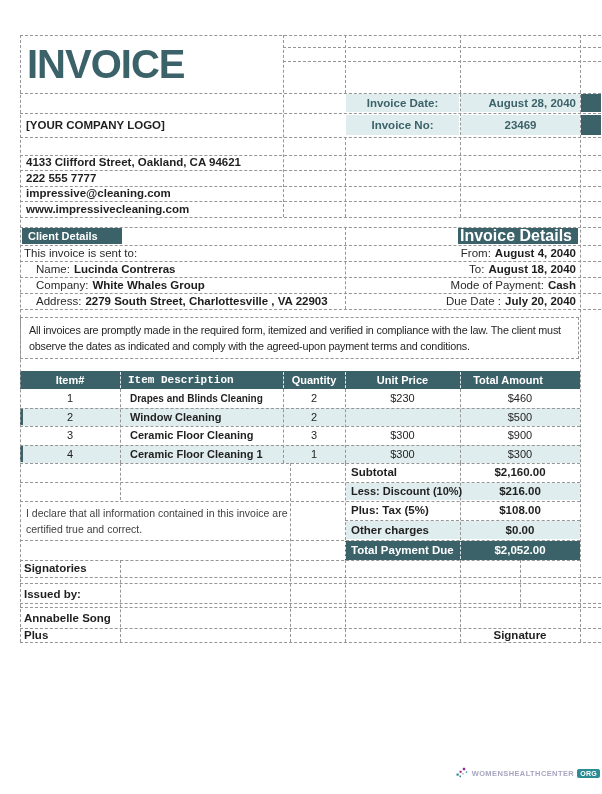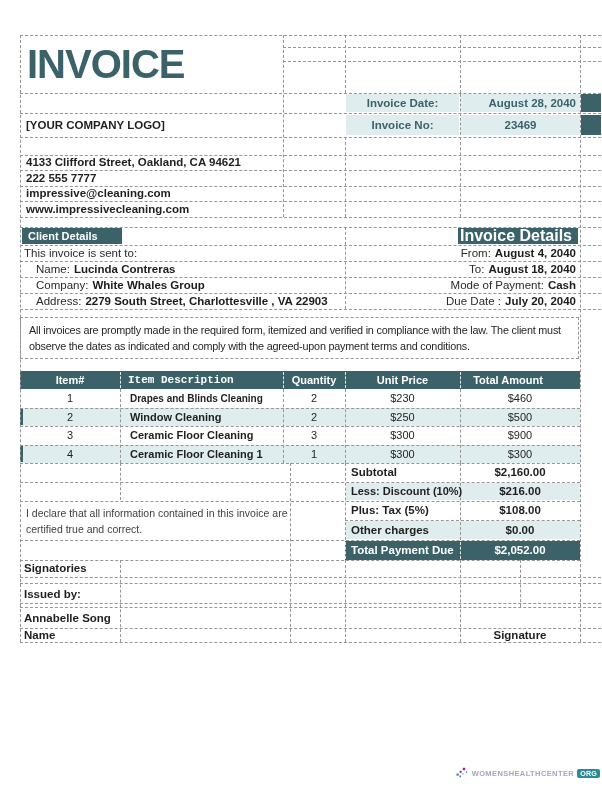--- a/index.html
+++ b/index.html
@@ -172,21 +172,20 @@
 
   <div class="t plain ctr" style="left:20px;top:389px;width:100px;line-height:19px;font-size:11px;">1</div>
   <div class="t" style="left:130px;top:389px;line-height:19px;font-size:10px;">Drapes and Blinds Cleaning</div>
   <div class="t plain ctr" style="left:283px;top:389px;width:62px;line-height:19px;font-size:11px;">2</div>
   <div class="t plain ctr" style="left:345px;top:389px;width:115px;line-height:19px;font-size:11px;">$230</div>
   <div class="t plain ctr" style="left:460px;top:389px;width:120px;line-height:19px;font-size:11px;">$460</div>
 
   <div class="t plain ctr" style="left:20px;top:408px;width:100px;line-height:18px;font-size:11px;">2</div>
   <div class="t" style="left:130px;top:408px;line-height:18px;font-size:11px;">Window Cleaning</div>
   <div class="t plain ctr" style="left:283px;top:408px;width:62px;line-height:18px;font-size:11px;">2</div>
-  <div class="t plain ctr" style="left:345px;top:408px;width:115px;line-height:18px;font-size:11px;">$250</div>
   <div class="t plain ctr" style="left:460px;top:408px;width:120px;line-height:18px;font-size:11px;">$500</div>
 
   <div class="t plain ctr" style="left:20px;top:426px;width:100px;line-height:19px;font-size:11px;">3</div>
   <div class="t" style="left:130px;top:426px;line-height:19px;font-size:11px;">Ceramic Floor Cleaning</div>
   <div class="t plain ctr" style="left:283px;top:426px;width:62px;line-height:19px;font-size:11px;">3</div>
   <div class="t plain ctr" style="left:345px;top:426px;width:115px;line-height:19px;font-size:11px;">$300</div>
   <div class="t plain ctr" style="left:460px;top:426px;width:120px;line-height:19px;font-size:11px;">$900</div>
 
   <div class="t plain ctr" style="left:20px;top:445px;width:100px;line-height:18px;font-size:11px;">4</div>
   <div class="t" style="left:130px;top:445px;line-height:18px;font-size:11px;">Ceramic Floor Cleaning 1</div>
@@ -203,21 +202,21 @@
   <div class="t" style="left:351px;top:520px;line-height:20px;">Other charges</div>
   <div class="t ctr" style="left:460px;top:520px;width:120px;line-height:20px;">$0.00</div>
   <div class="t white" style="left:351px;top:540px;line-height:20px;">Total Payment Due</div>
   <div class="t white ctr" style="left:460px;top:540px;width:120px;line-height:20px;">$2,052.00</div>
 
   <div class="decl">I declare that all information contained in this invoice are certified true and correct.</div>
 
   <div class="t" style="left:24px;top:560px;line-height:17px;">Signatories</div>
   <div class="t" style="left:24px;top:586px;line-height:17px;">Issued by:</div>
   <div class="t" style="left:24px;top:608px;line-height:20px;">Annabelle Song</div>
-  <div class="t" style="left:24px;top:628px;line-height:14px;">Name</div>
+  <div class="t" style="left:24px;top:628px;line-height:14px;">Plus</div>
   <div class="t ctr" style="left:460px;top:628px;width:120px;line-height:14px;">Signature</div>
 
   <div class="footer">
     <span style="display:inline-flex;">
       <svg width="13" height="12" viewBox="0 0 13 12">
         <rect x="0.5" y="6.5" width="2.2" height="2.2" fill="#2d8b94"></rect>
         <rect x="3.4" y="8.6" width="1.6" height="1.6" fill="#2d8b94"></rect>
         <rect x="3.6" y="3.8" width="2" height="2" fill="#93278f"></rect>
         <rect x="6.8" y="0.8" width="2.4" height="2.4" fill="#93278f"></rect>
         <rect x="9.8" y="4.4" width="1.4" height="1.4" fill="#2d8b94"></rect>

